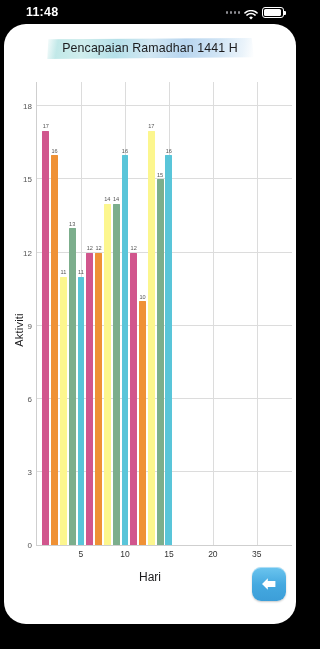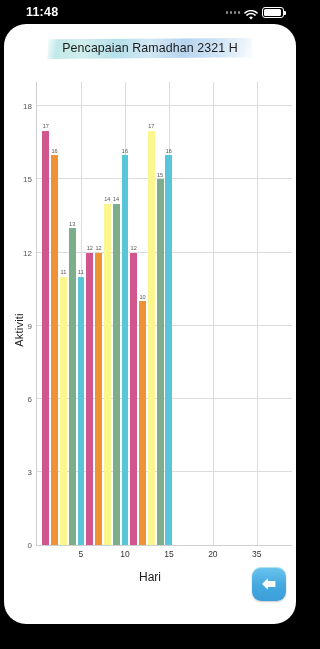--- a/index.html
+++ b/index.html
@@ -203,21 +203,21 @@
       </span>
       <span class="batt">
           <i></i>
         </span>
     </div>
   </div>
 
   <div id="card">
 
     <div id="title-wrap">
-      <span id="chart-title">Pencapaian Ramadhan 2321 H</span>
+      <span id="chart-title">Pencapaian Ramadhan 1441 H</span>
     </div>
 
     <div id="chart">
       <div id="ylabel">Aktiviti</div>
       <div id="plot">
           <div class="ytick-label" style="bottom: 0px; top: auto; transform: translateY(50%);">0</div>
           <div class="gridline-h" style="bottom: 73.1053px;"></div>
           <div class="ytick-label" style="bottom: 73.1053px; top: auto; transform: translateY(50%);">3</div>
           <div class="gridline-h" style="bottom: 146.211px;"></div>
           <div class="ytick-label" style="bottom: 146.211px; top: auto; transform: translateY(50%);">6</div>

